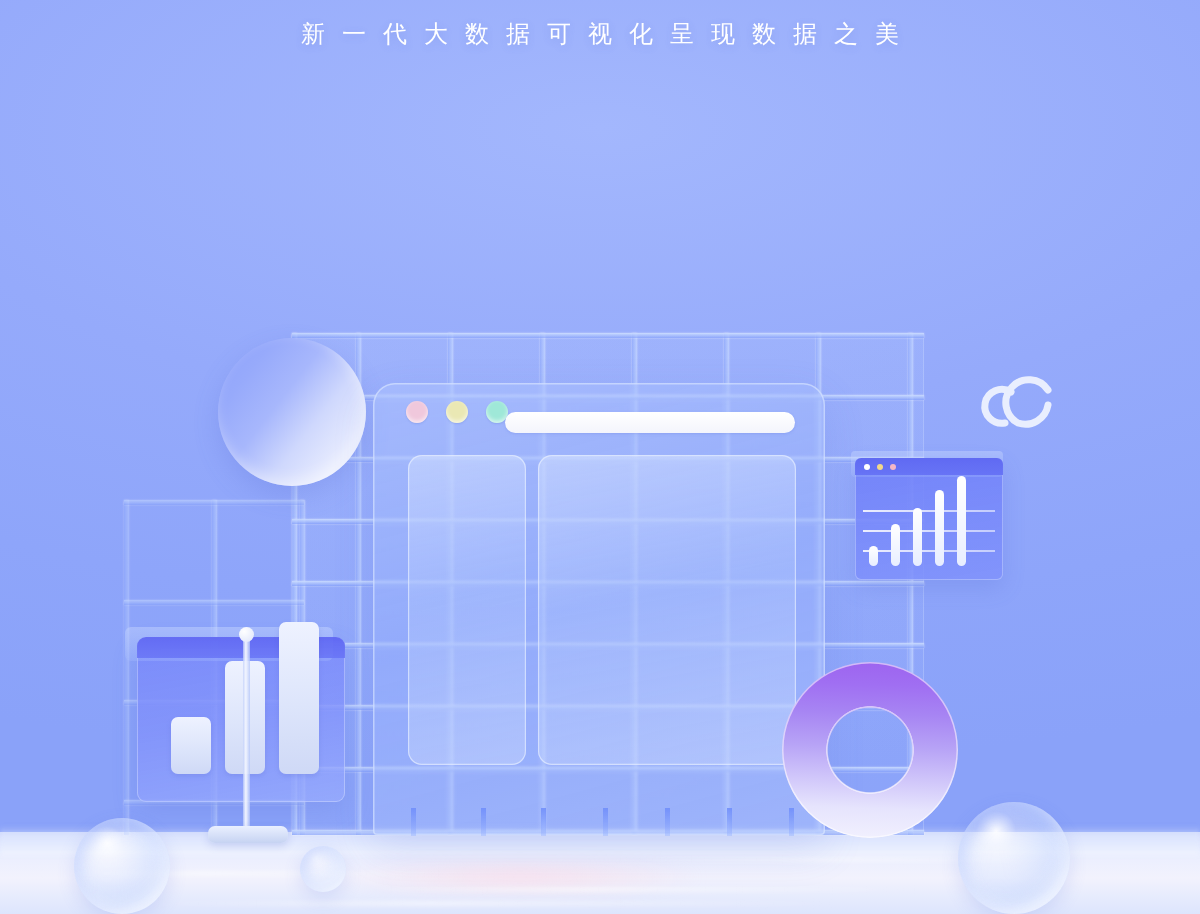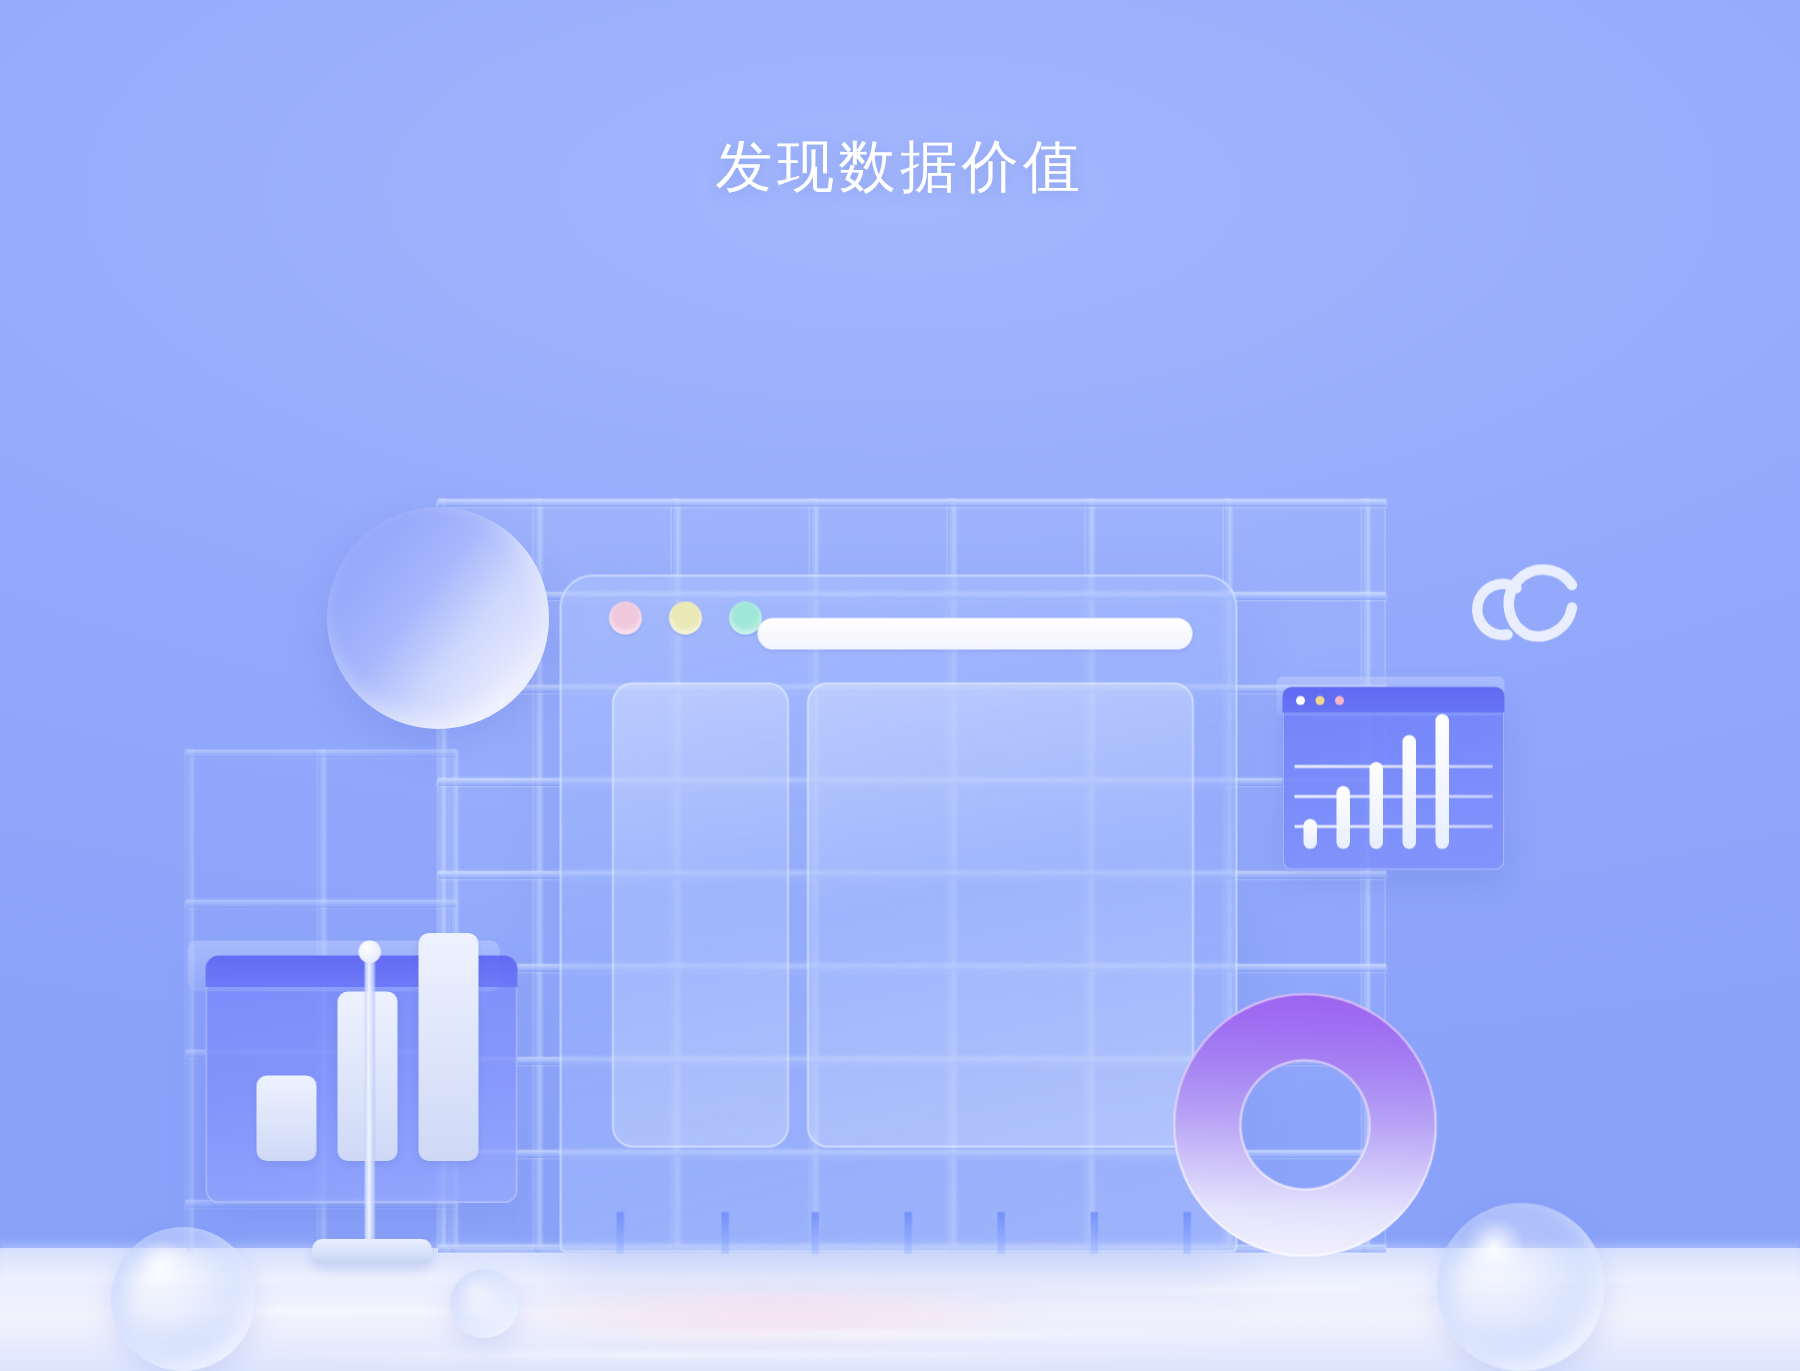--- a/index.html
+++ b/index.html
@@ -296,16 +296,16 @@
       <path d="M30 60 A17 17 0 1 1 36 29"></path>
       <path d="M73 27 A23 23 0 1 0 43 60 A23 23 0 0 0 73 42"></path>
     </g>
   </svg>
 
   <div class="sphere" id="sph-a"></div>
   <div class="sphere" id="sph-b"></div>
   <div class="sphere" id="sph-c"></div>
 
   <div id="copy">
-    <div id="eyebrow">发现数据价值</div>
+    <div id="tagline">新一代大数据可视化呈现数据之美</div>
   </div>
 
 </div>
 
 </body></html>

